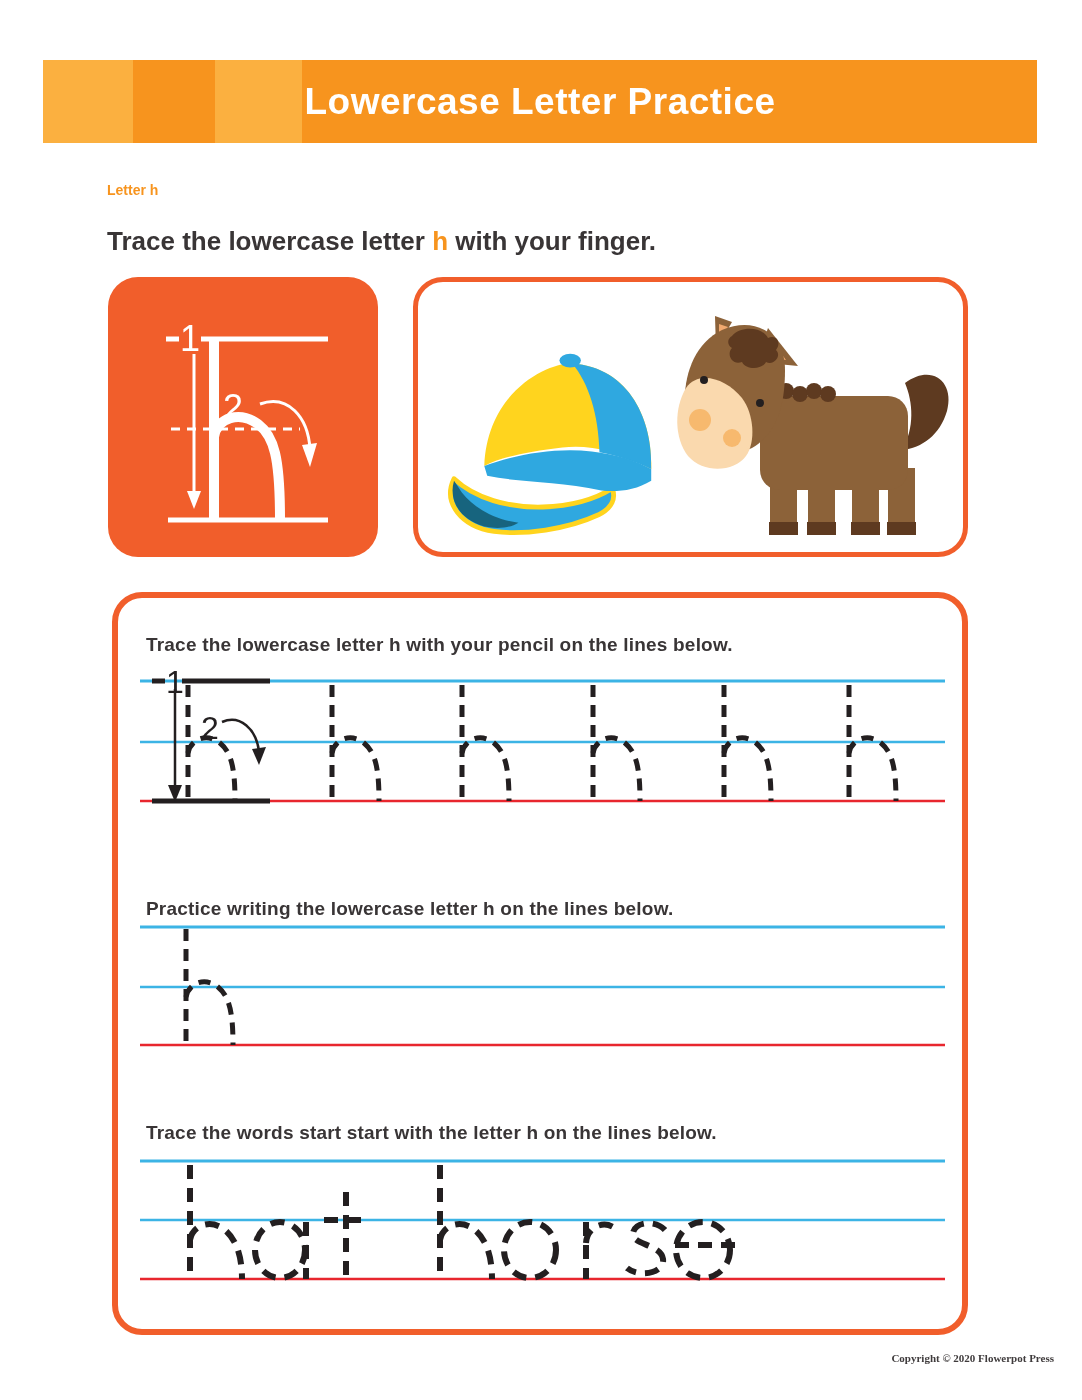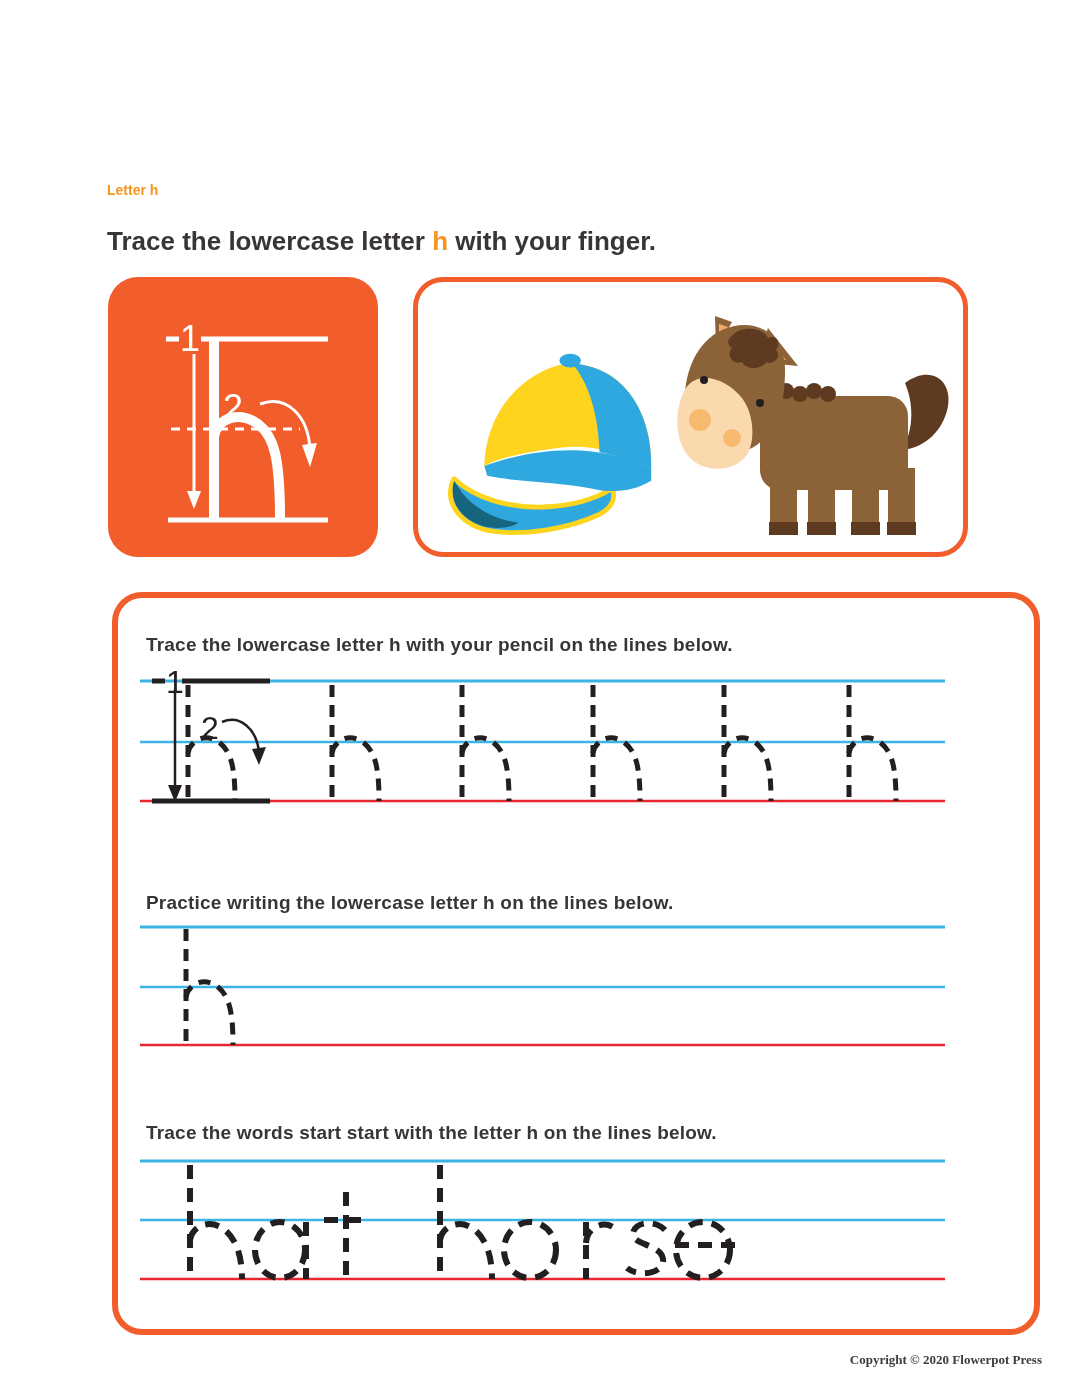--- a/index.html
+++ b/index.html
@@ -18,24 +18,24 @@
       var(--orange) 259px,var(--orange) 100%);
     display:flex;align-items:center;justify-content:center;
   }
   .header-title{color:#fff;font-size:37px;font-weight:bold;letter-spacing:0.5px;}
   .letter-heading{position:absolute;left:107px;top:182px;font-size:14px;font-weight:bold;color:var(--orange);}
   .instruction{position:absolute;left:107px;top:226px;font-size:26px;font-weight:bold;color:var(--text);}
   .instruction .hl{color:var(--orange);}
   .letter-card{position:absolute;left:108px;top:277px;width:270px;height:280px;background:var(--redorange);border-radius:30px;}
   .picture-card{position:absolute;left:413px;top:277px;width:555px;height:280px;background:#fff;border:5px solid var(--redorange);border-radius:30px;box-sizing:border-box;}
   .picture-card svg{position:absolute;}
-  .practice-box{position:absolute;left:112px;top:592px;width:928px;height:743px;background:#fff;border:6px solid var(--redorange);border-radius:30px;box-sizing:border-box;}
+  .practice-box{position:absolute;left:112px;top:592px;width:856px;height:743px;background:#fff;border:6px solid var(--redorange);border-radius:30px;box-sizing:border-box;}
   .practice-heading{position:absolute;left:28px;font-size:19px;font-weight:bold;color:var(--text);letter-spacing:0.2px;white-space:nowrap;}
   .row-svg{position:absolute;left:0;}
-  .footer{position:absolute;right:40px;top:1352px;font-family:"Liberation Serif",serif;font-weight:bold;font-size:13px;color:#3F3B3C;}
+  .footer{position:absolute;right:28px;top:1352px;font-family:"Liberation Serif",serif;font-weight:bold;font-size:11px;color:#3F3B3C;}
   
   .bl{stroke:var(--blue);stroke-width:3;}
   .bl2{stroke:var(--blue);stroke-width:2.5;}
   .rl{stroke:var(--red);stroke-width:2.5;}
   .gk{stroke:var(--ink);stroke-width:5;}
   .ga{stroke:var(--ink);stroke-width:2.5;fill:none;}
   .gaf{fill:var(--ink);}
   .dl{stroke:var(--ink);stroke-width:5;fill:none;stroke-dasharray:12 8;}
   .dw{stroke:var(--ink);stroke-width:6;fill:none;stroke-dasharray:14 9;}
   .gnum{font-family:"Liberation Sans",sans-serif;font-size:32px;fill:var(--ink);}
@@ -44,20 +44,23 @@
   .wh{stroke:#fff;stroke-width:10;fill:none;}
   .wmid{stroke:#fff;stroke-width:3;stroke-dasharray:9 7;}
   .wa{stroke:#fff;stroke-width:3;fill:none;}
   .waf{fill:#fff;}
 </style>
 </head>
 <body>
 
 <div class="page" style="--orange: #F7941E; --yellow: #FBB040; --redorange: #F15E2B; --blue: #3CB4E5; --red: #E8262E; --ink: #231F20; --text: #393536;">
 
+  <div class="header">
+    <div class="header-title">Lowercase Letter Practice</div>
+  </div>
 
   <div class="letter-heading">Letter h</div>
   <div class="instruction">
     <span>Trace the lowercase letter </span><span class="hl">h</span><span> with your finger.</span>
   </div>
 
   <div class="letter-card">
     <svg width="270" height="280" viewBox="0 0 270 280">
       <line class="wl" x1="93" y1="62" x2="220" y2="62"></line>
       <line class="wl" x1="60" y1="243" x2="220" y2="243"></line>
@@ -141,21 +144,21 @@
       <path class="dl" d="M70,98 C73,83 90,78 102,88 C114,98 117,115 117,146"></path>
       <g id="trace-hs-1">
           <use href="#dh" x="214" y="0"></use>
           <use href="#dh" x="344" y="0"></use>
           <use href="#dh" x="475" y="0"></use>
           <use href="#dh" x="606" y="0"></use>
           <use href="#dh" x="731" y="0"></use>
         </g>
     </svg>
 
-    <div class="practice-heading" style="top:294px">Practice writing the lowercase letter h on the lines below.</div>
+    <div class="practice-heading" style="top:300px">Practice writing the lowercase letter h on the lines below.</div>
     <svg class="row-svg" style="top:310px" width="844" height="150" viewBox="0 0 844 150">
       <line class="bl" x1="22" y1="19" x2="827" y2="19"></line>
       <line class="bl2" x1="22" y1="79" x2="827" y2="79"></line>
       <line class="rl" x1="22" y1="137" x2="827" y2="137"></line>
       <g id="trace-hs-2">
           <use href="#dh" x="68" y="-9"></use>
         </g>
     </svg>
 
     <div class="practice-heading" style="top:524px">Trace the words start start with the letter h on the lines below.</div>

